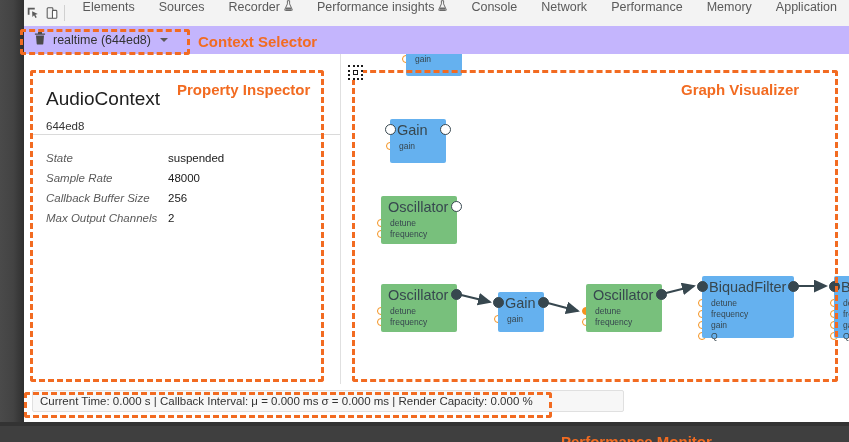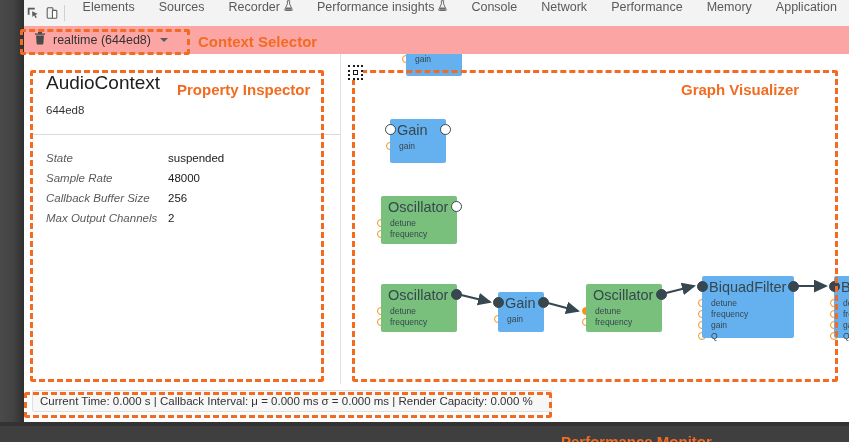--- a/index.html
+++ b/index.html
@@ -25,33 +25,33 @@
     display:flex;align-items:center;}
   .tool-btn{width:24px;height:22px;display:flex;align-items:center;justify-content:center;
     cursor:pointer;}
   .tool-sep{width:1px;height:16px;background:#d0d0d0;margin:0 6px 0 2px;}
   .tab{font-size:12.5px;color:#5a5a5a;padding:15px 12px;height:26px;display:flex;
     cursor:pointer;white-space:nowrap;gap:4px;}
   .tab .flask{display:inline-block;}
 
   
   .ctx-bar{position:absolute;left:24px;top:26px;width:825px;height:28px;
-    background:#fca5a5;border-bottom:1px solid #e2e2e2;display:flex;align-items:center;}
+    background:#c4b5fd;border-bottom:1px solid #e2e2e2;display:flex;align-items:center;}
   .ctx-select{display:flex;align-items:center;gap:7px;margin-left:10px;cursor:pointer;}
   .ctx-label{font-size:12.5px;color:#333;}
   .caret{width:0;height:0;border-left:4px solid transparent;border-right:4px solid transparent;
     border-top:4px solid #5a5a5a;margin-left:2px;}
 
   
   .content{position:absolute;left:24px;top:54px;width:825px;height:368px;background:#fff;}
   .pane-divider{position:absolute;left:316px;top:0;width:1px;height:330px;background:#e0e0e0;}
 
   
   .inspector{position:absolute;left:8px;top:8px;width:300px;height:310px;}
-  .ctx-title{font-size:19px;color:#202020;margin:10px 0 0 14px;font-weight:400;}
+  .ctx-title{font-size:19px;color:#202020;margin:26px 0 0 14px;font-weight:400;}
   .ctx-id{font-size:11.5px;color:#333;margin:10px 0 0 14px;}
   .ctx-rule{position:absolute;left:0;top:72px;width:308px;height:1px;background:#dadada;}
   .prop-table{position:absolute;left:14px;top:86px;}
   .prop-row{display:flex;height:20px;align-items:center;font-size:11.5px;}
   .prop-key{width:122px;color:#5a5a5a;font-style:italic;}
   .prop-val{color:#202020;}
 
   
   .graph{position:absolute;left:326px;top:0;width:499px;height:330px;overflow:hidden;}
   .node{position:absolute;border-radius:2px;}
@@ -60,21 +60,21 @@
   .node .params{position:absolute;left:9px;top:22px;}
   .param{font-size:8.5px;color:#37474f;height:11px;line-height:11px;white-space:nowrap;}
   .port{position:absolute;border-radius:50%;}
   .port.io{width:11px;height:11px;border:1.6px solid #37474f;background:#fff;box-sizing:border-box;}
   .port.io.filled{background:#37474f;}
   .port.ap{width:8px;height:8px;border:1.6px solid #f5921e;background:#fff;box-sizing:border-box;}
   .port.ap.filled{background:#f5921e;}
   svg.edges{position:absolute;left:0;top:0;width:499px;height:330px;pointer-events:none;}
 
   
-  .perfmon{position:absolute;left:8px;top:336px;width:520px;height:22px;
+  .perfmon{position:absolute;left:8px;top:336px;width:592px;height:22px;
     background:#f7f7f7;border:1px solid #e0e0e0;border-radius:2px;
     display:flex;align-items:center;box-sizing:border-box;}
   .perfmon span{font-size:11.5px;color:#333;margin-left:7px;white-space:nowrap;}
 
   
   .anno-box{position:absolute;border:3px dashed #f26b21;border-radius:3px;
     pointer-events:none;box-sizing:border-box;}
   .anno-text{position:absolute;color:#f26b21;font-size:15px;font-weight:bold;
     white-space:nowrap;}
   .handle{position:absolute;width:15px;height:15px;

